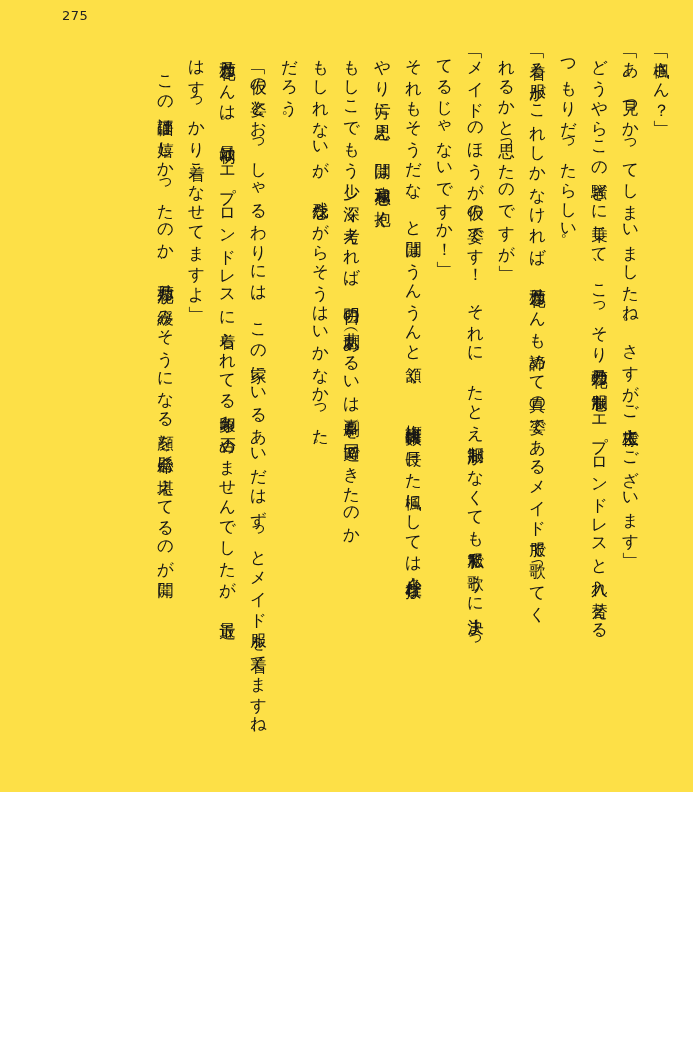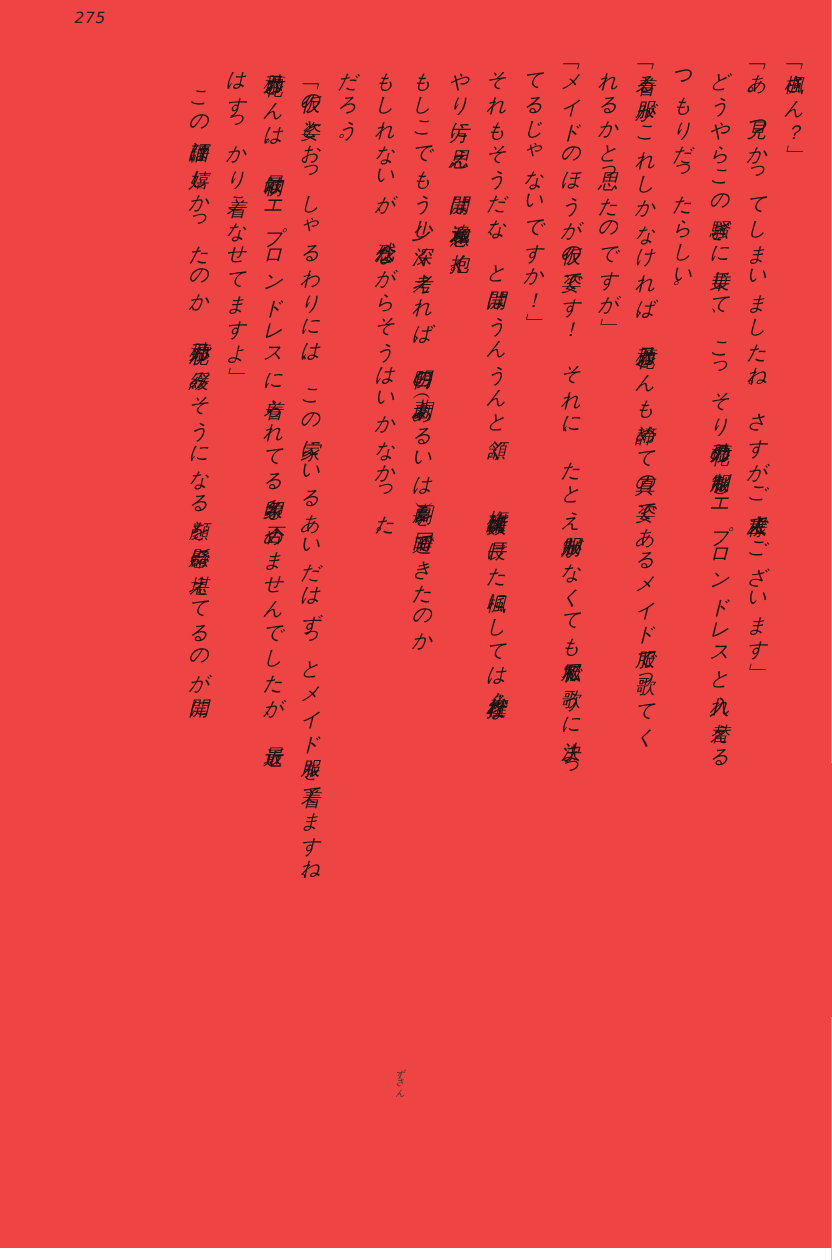--- a/index.html
+++ b/index.html
@@ -7,25 +7,24 @@
     padding: 0;
     background: #ffffff;
   }
   body {
     font-family: "DejaVu Serif", "Liberation Serif", serif;
     color: #1a1a1a;
   }
   .page {
     position: relative;
     width: 693px;
-    height: 1040px;
-    background: #ef4444;
+    height: 792px;
+    background: #fde047;
     overflow: hidden;
     box-sizing: border-box;
-    font-style: italic;
   }
   .page-number {
     position: absolute;
     top: 8px;
     left: 62px;
     font-size: 13px;
     letter-spacing: 0.5px;
     color: #222;
     font-family: "DejaVu Sans", "Liberation Sans", sans-serif;
   }

